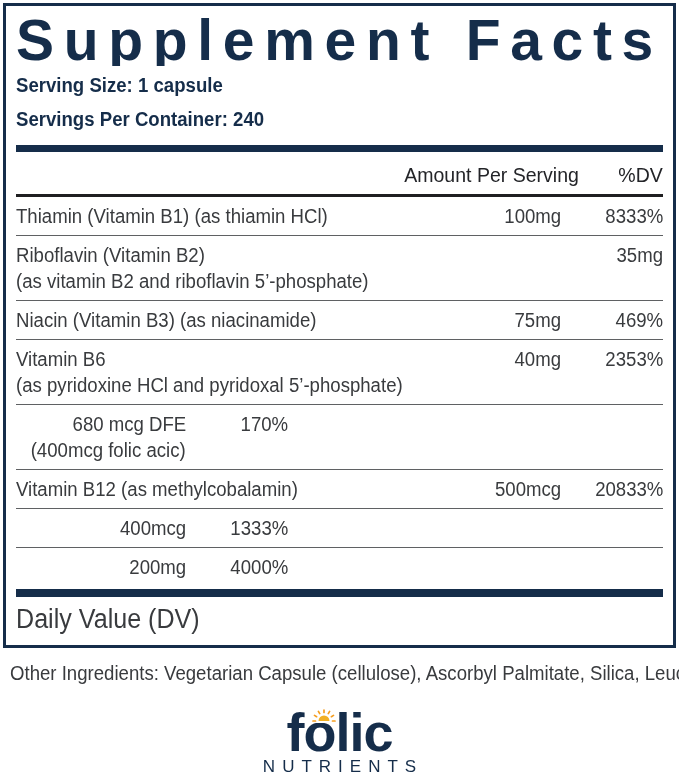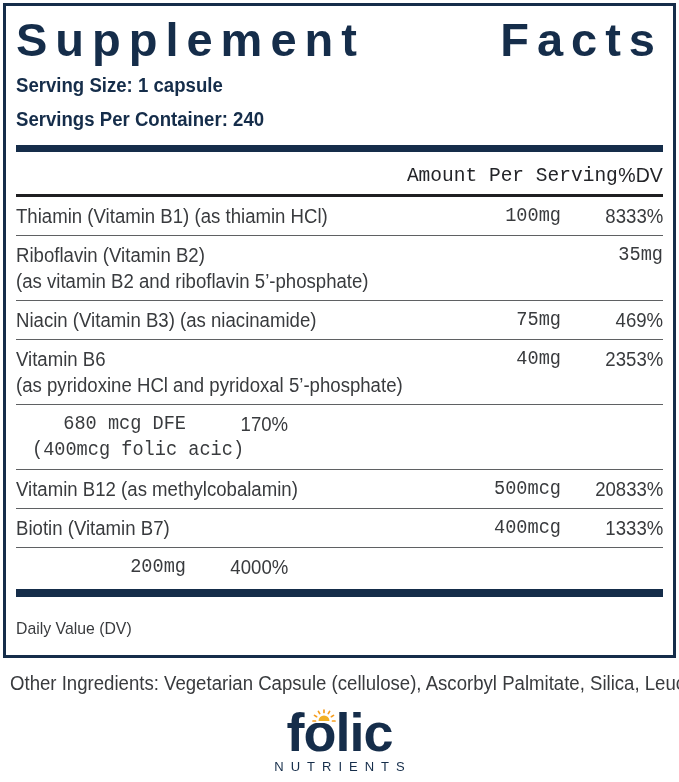--- a/index.html
+++ b/index.html
@@ -23,21 +23,21 @@
 
   .label-box{
     margin:3px 3px 0 3px;
     border:3px solid var(--navy);
     padding:2px 10px 0 10px;
     background:#fff;
   }
   .sf-title{
     color:var(--navy);
     font-weight:bold;
-    font-size:47px;
+    font-size:57px;
     line-height:52px;
     letter-spacing:.17em;
     text-align:justify;
     text-align-last:justify;
     margin:6px 0 2px 0;
     overflow:hidden;
   }
   .serving-line{
     color:var(--navy);
     font-weight:bold;
@@ -49,51 +49,51 @@
     margin-top:9px;
   }
   .thick-bar.bottom{height:8px;margin-top:3px;}
   .col-header{
     display:flex;align-items:flex-end;
     padding:11px 0 7px 0;
     border-bottom:3px solid var(--heavyrule);
     font-size:21px;color:#232428;
   }
   .c-name{flex:1;min-width:0;}
-  .c-amt{width:170px;text-align:right;flex-shrink:0;font-family:Liberation Mono, monospace;}
+  .c-amt{width:170px;text-align:right;flex-shrink:0;}
   .c-dv{width:102px;text-align:right;flex-shrink:0;}
   .row{
     display:flex;align-items:flex-start;
     padding:6px 0 6px 0;
     font-size:20px;line-height:26px;
   }
   .row + .row{border-top:1px solid var(--rule);}
   .row .line{display:block;}
   .footnote{
-    font-size:17px;line-height:26px;
-    padding:19px 0 13px 0;
+    font-size:27px;line-height:26px;
+    padding:9px 0 13px 0;
   }
   .other-ingredients{
     margin:13px 10px 0 10px;
     font-size:20px;line-height:25px;
   }
   .logo{
     position:absolute;
     left:0;right:0;bottom:6px;
     text-align:center;
   }
   .logo-word{
     position:relative;display:inline-block;
     color:var(--navy);font-weight:bold;
     font-size:54px;line-height:54px;letter-spacing:-1px;
   }
   .sun{position:absolute;left:26px;top:-3px;}
   .logo-sub{
     color:var(--navy);
-    font-size:13px;line-height:18px;
+    font-size:17px;line-height:18px;
     letter-spacing:7px;margin-left:7px;
     margin-top:-1px;
   }
 </style>
 </head>
 <body>
 
 <div class="label-box">
 
   <div class="sf-title">Supplement Facts</div>
@@ -182,23 +182,20 @@
       </div>
       <div class="c-amt">
         <span class="tx r">500mcg</span>
       </div>
       <div class="c-dv">
         <span class="tx r">20833%</span>
       </div>
     </div>
 
     <div class="row">
-      <div class="c-name">
-        <span class="line"><span class="tx l">Biotin (Vitamin B7)</span></span>
-      </div>
       <div class="c-amt">
         <span class="tx r">400mcg</span>
       </div>
       <div class="c-dv">
         <span class="tx r">1333%</span>
       </div>
     </div>
 
     <div class="row">
       <div class="c-amt">

